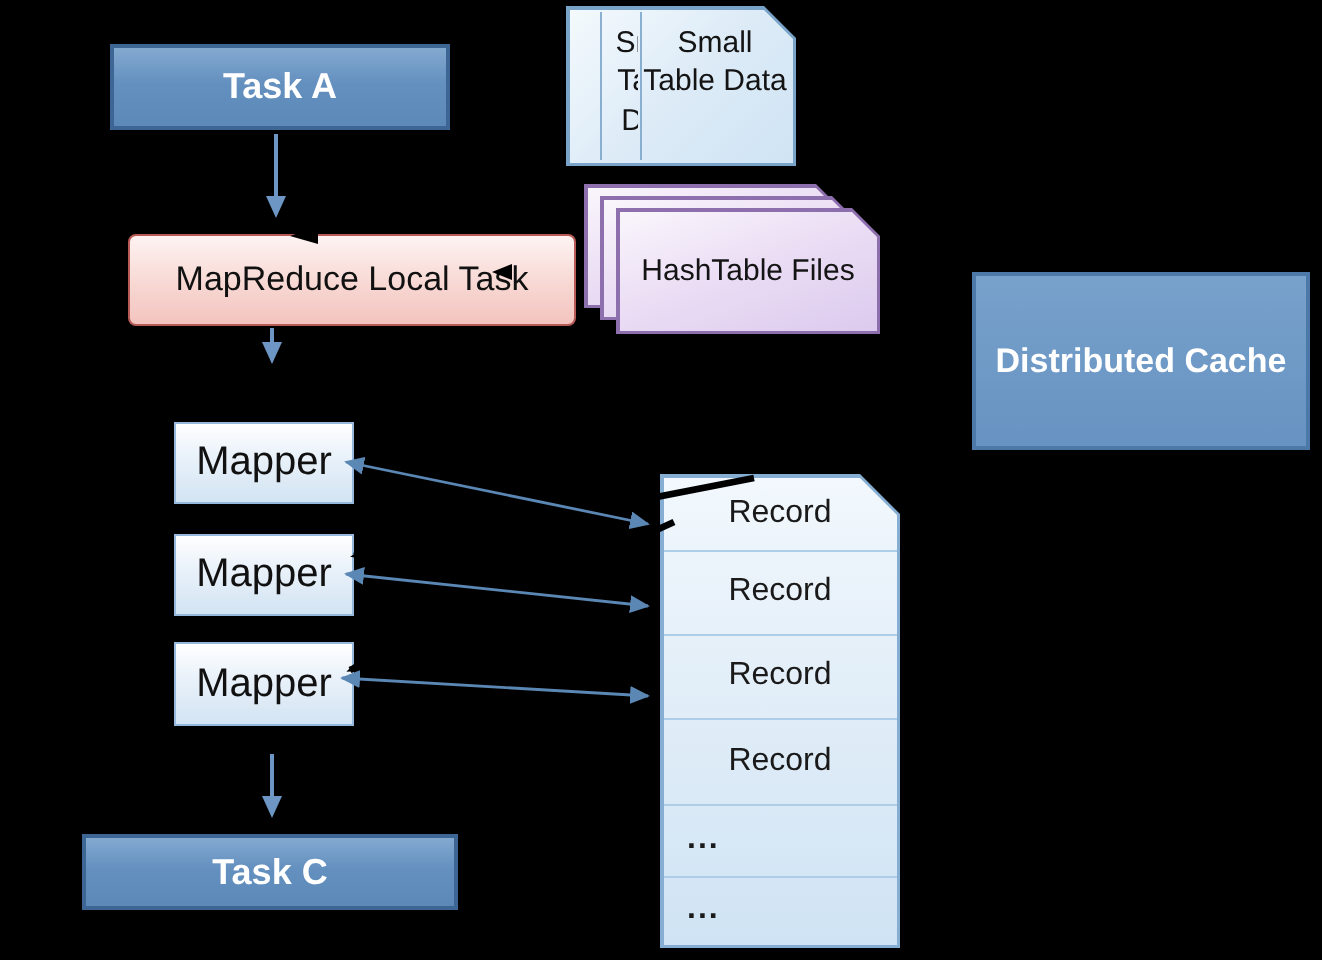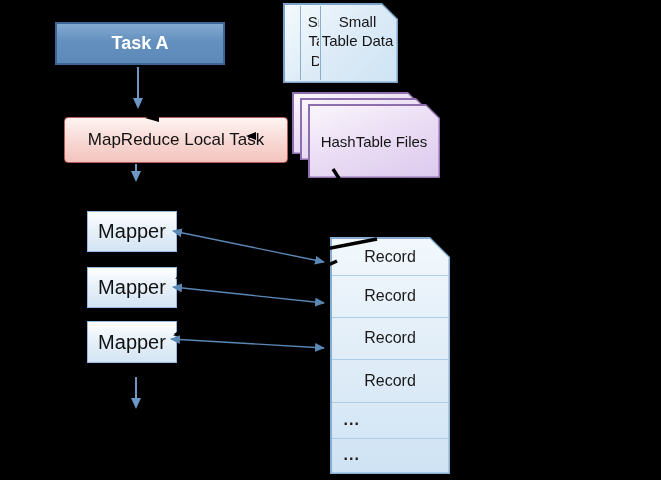--- a/index.html
+++ b/index.html
@@ -54,21 +54,21 @@
   .st-peek{position:absolute;left:17px;top:7px;width:17px;height:66px;overflow:hidden;}
   .st-peek span{display:block;width:62px;margin-left:-6px;font-size:15px;line-height:19.5px;color:#141414;text-align:center;}
   .st-text{position:absolute;left:36px;right:2px;top:7px;font-size:15px;line-height:19.5px;
            color:#141414;text-align:center;}
 
   .hpage .skin{background:#8e6fae;clip-path:polygon(0 0,calc(100% - 14px) 0,100% 14px,100% 100%,0 100%);}
   .hpage .fill{background:linear-gradient(160deg,#faf6fc 0%,#eadcf4 50%,#dccaee 100%);
                clip-path:polygon(0 0,calc(100% - 13px) 0,100% 13px,100% 100%,0 100%);}
   .hp-back {left:292px;top:92px; width:130px;height:62px;}
   .hp-mid  {left:300px;top:98px; width:130px;height:62px;}
-  .hp-front{left:308px;top:104px;width:132px;height:74px;}
+  .hp-front{left:308px;top:104px;width:132px;height:63px;}
   .h-text{position:absolute;inset:2px;display:flex;align-items:center;justify-content:center;
           text-align:center;font-size:15px;line-height:19px;color:#141414;}
 
   
   .rectable{left:330px;top:237px;width:120px;height:237px;}
   .rectable .skin{background:#86aed2;clip-path:polygon(0 0,calc(100% - 20px) 0,100% 20px,100% 100%,0 100%);}
   .rectable .fill{background:linear-gradient(180deg,#f2f8fd 0%,#e2eef8 45%,#cfe3f4 100%);
                   clip-path:polygon(0 0,calc(100% - 19px) 0,100% 19px,100% 100%,0 100%);
                   display:flex;flex-direction:column;}
   .rrow{border-bottom:1px solid #aecde8;display:flex;align-items:center;justify-content:center;
@@ -102,20 +102,23 @@
   <div class="mapper m2">
     <span>Mapper</span>
   </div>
   <div class="mapper m3">
     <span>Mapper</span>
   </div>
   <div class="dots d1">...</div>
   <div class="dots d2">...</div>
   <div class="dots d3">...</div>
 
+  <div class="node bluebox task-c">
+    <span>Task C</span>
+  </div>
 
   <div class="page smalltable">
     <div class="skin"></div>
     <div class="fill">
       <div class="st-line st-l1"></div>
       <div class="st-line st-l2"></div>
       <div class="st-peek">
         <span>Small Table Data</span>
       </div>
       <div class="st-text">Small Table Data</div>
@@ -129,20 +132,23 @@
   <div class="page hpage hp-mid">
     <div class="skin"></div>
     <div class="fill"></div>
   </div>
   <div class="page hpage hp-front">
     <div class="skin"></div>
     <div class="fill"></div>
     <div class="h-text">HashTable Files</div>
   </div>
 
+  <div class="node cache">
+    <span>Distributed Cache</span>
+  </div>
 
   <div class="page rectable">
     <div class="skin"></div>
     <div class="fill">
       <div class="rrow r0">Record</div>
       <div class="rrow r1">Record</div>
       <div class="rrow r2">Record</div>
       <div class="rrow r3">Record</div>
       <div class="rrow r4 ell">...</div>
       <div class="rrow r5 ell">...</div>

